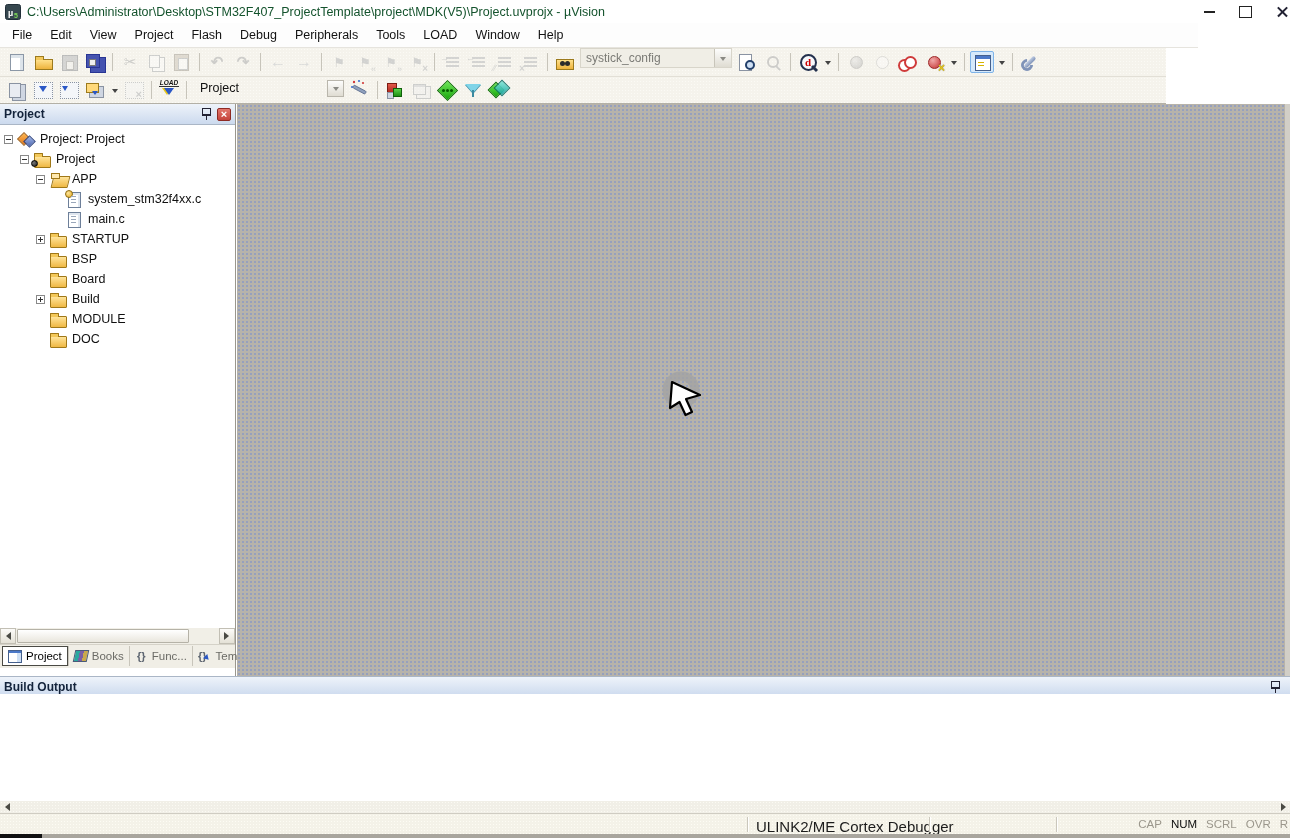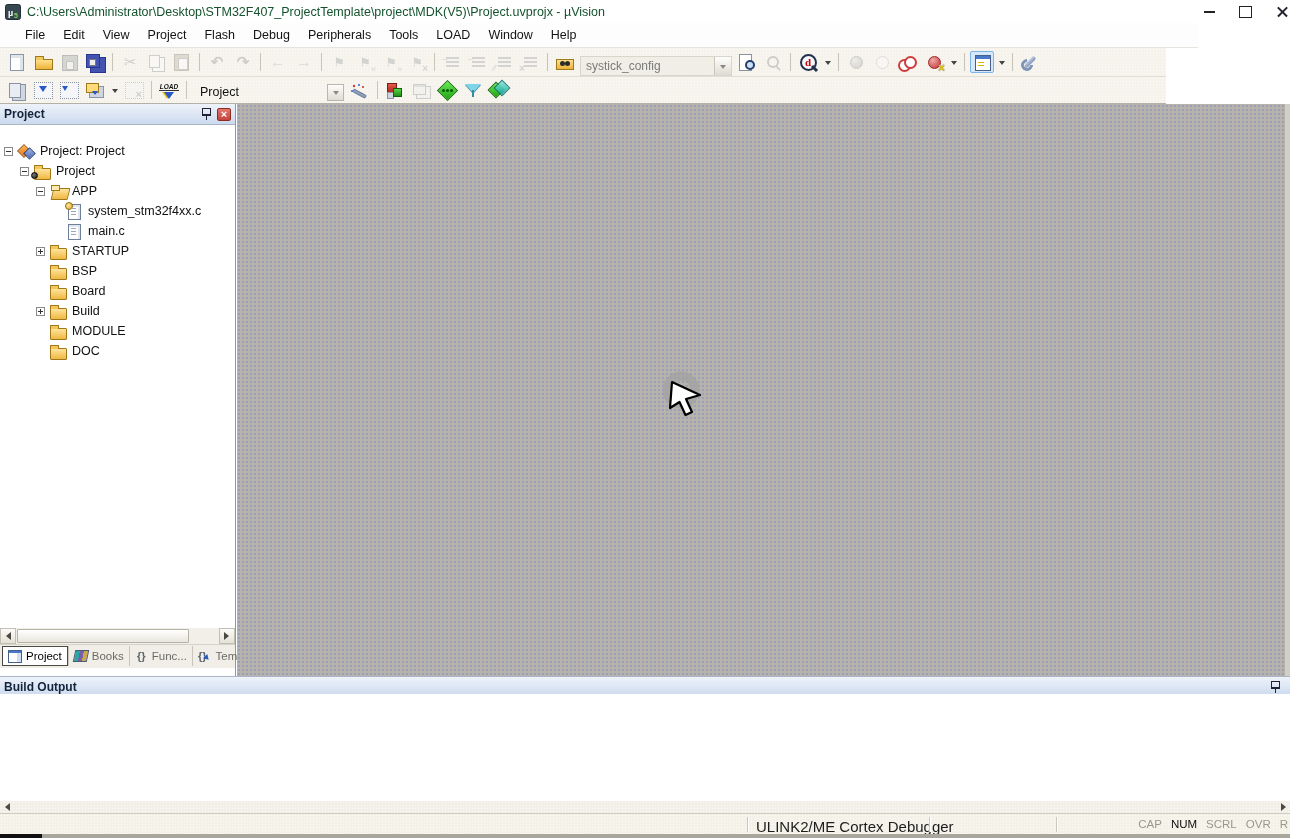--- a/index.html
+++ b/index.html
@@ -11,25 +11,25 @@
   #titlebar .logo{width:16px;height:16px;flex:none;margin-right:6px}
   #titlebar .ttl{font-size:12.5px;color:#14532d;white-space:nowrap}
   .wc{position:absolute;top:0;height:23px;display:flex;align-items:center;justify-content:center;width:30px}
   .wc-min{right:66px}.wc-max{right:30px}.wc-close{right:-8px}
   .wc-min::before{content:"";width:11px;height:2px;background:#222}
   .wc-max::before{content:"";width:11px;height:10px;border:1.6px solid #222}
   .wc-close::before,.wc-close::after{content:"";position:absolute;width:13px;height:1.8px;background:#223;left:8px}
   .wc-close::before{transform:rotate(45deg)}.wc-close::after{transform:rotate(-45deg)}
 
   
-  #menubar{position:absolute;left:0;top:23px;width:1198px;height:25px;background:#fdfdfd;display:flex;align-items:center;border-bottom:1px solid #e6e4de;padding-left:16px}
+  #menubar{position:absolute;left:0;top:23px;width:1198px;height:25px;background:#fdfdfd;display:flex;align-items:center;border-bottom:1px solid #e6e4de;padding-left:3px}
   .menu-item{padding:3px 9px;font-size:12.5px;color:#131313;cursor:default}
 
   
-  .tbrow{position:absolute;left:0;width:1166px;display:flex;align-items:flex-end;background:#f5f3ec;background-image:radial-gradient(#fbfaf5 .7px,transparent .8px);background-size:3px 3px;padding-left:4px}
+  .tbrow{position:absolute;left:0;width:1166px;display:flex;align-items:flex-start;background:#f5f3ec;background-image:radial-gradient(#fbfaf5 .7px,transparent .8px);background-size:3px 3px;padding-left:4px}
   #toolbar1{top:48px;height:29px;border-bottom:1px solid #e2dfd6}
   #toolbar2{top:77px;height:27px;border-bottom:1px solid #b3b0a6}
   .tbgrp{display:flex;align-items:center;height:100%}
   .ico{min-width:24px;width:24px;height:22px;display:flex;align-items:center;justify-content:center;position:relative;margin:0 1px;border-radius:2px}
   .dis{opacity:.38;filter:grayscale(.6)}
   .sep{min-width:1px;width:1px;height:18px;background:#c7c4ba;margin:0 4px;border-radius:0}
   .dd{min-width:11px;width:11px}
   .dd::before{content:"";border:3.5px solid transparent;border-top:4.5px solid #444;margin-top:5px}
 
   
@@ -100,21 +100,21 @@
   #main{position:absolute;left:0;top:104px;width:1290px;height:572px}
   #projpanel{position:absolute;left:0;top:0;width:236px;height:572px;background:#fff;border-right:1px solid #9a978e}
   .panel-hdr{height:21px;background:linear-gradient(#eef3fa,#ccdaee);border-bottom:1px solid #aab6c6;display:flex;align-items:center;padding:0 4px}
   .panel-hdr .phtitle{flex:1;font-size:12px;font-weight:bold;color:#13233b}
   .pin{width:14px;height:14px;display:flex;flex-direction:column;align-items:center;justify-content:center;margin-right:4px}
   .pin::before{content:"";width:7px;height:5px;border:1px solid #223;border-bottom:2px solid #223}
   .pin::after{content:"";width:1px;height:4px;background:#223}
   .closebox{width:14px;height:13px;background:linear-gradient(#e2766c,#c5443c);border:1px solid #8e2a24;border-radius:2px;display:flex;align-items:center;justify-content:center}
   .closebox::before{content:"×";color:#fff;font-size:11px;font-weight:bold;line-height:10px}
 
-  #tree{position:absolute;left:0;top:21px;width:235px;height:416px;overflow:hidden;background:#fff;padding-top:16px}
+  #tree{position:absolute;left:0;top:21px;width:235px;height:416px;overflow:hidden;background:#fff;padding-top:4px}
   .tree-row{display:flex;align-items:center;height:20px;padding-left:4px;white-space:nowrap}
   .indent{flex:none}
   .lvl0{width:0}.lvl1{width:16px}.lvl2{width:32px}.lvl3{width:48px}
   .expander{width:9px;height:9px;flex:none;margin-right:4px;position:relative;background:#fff}
   .expander.minus,.expander.plus{border:1px solid #898989}
   .expander.minus::before,.expander.plus::before{content:"";position:absolute;left:1px;right:1px;top:3px;height:1px;background:#333}
   .expander.plus::after{content:"";position:absolute;top:1px;bottom:1px;left:3px;width:1px;background:#333}
   .expander.none{visibility:hidden}
   .ticon{width:18px;height:16px;position:relative;flex:none;margin-right:5px}
   .icon-target::before{content:"";position:absolute;left:2px;top:3px;width:8px;height:8px;background:linear-gradient(135deg,#ffb64d,#e07820);border:1px solid #9c5a10;transform:rotate(45deg)}

